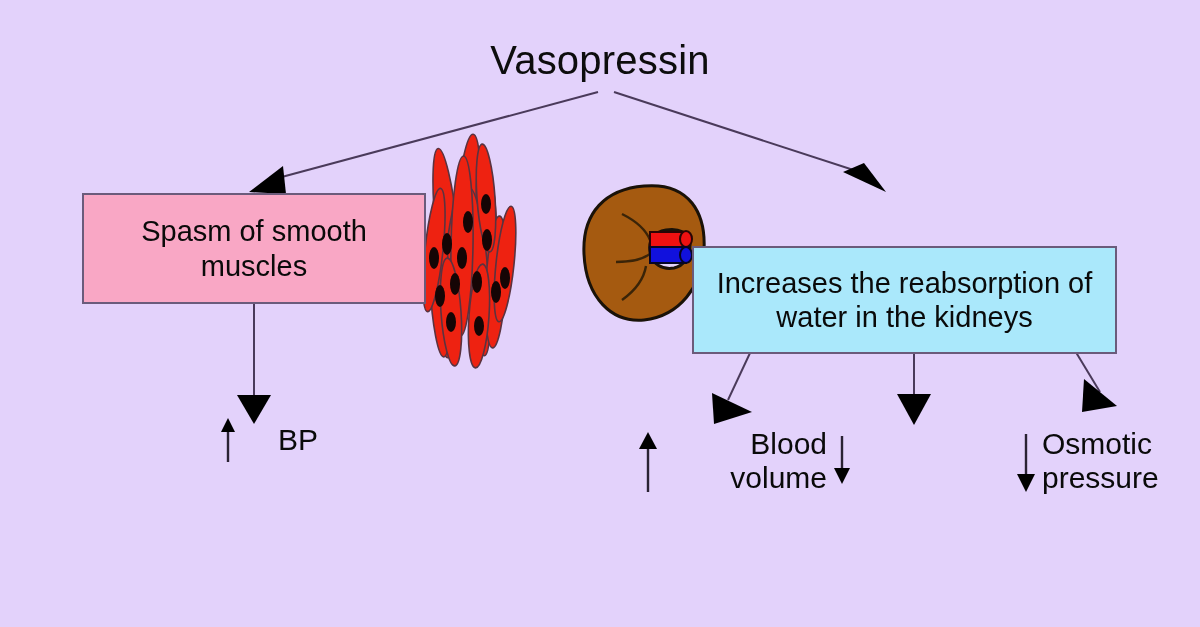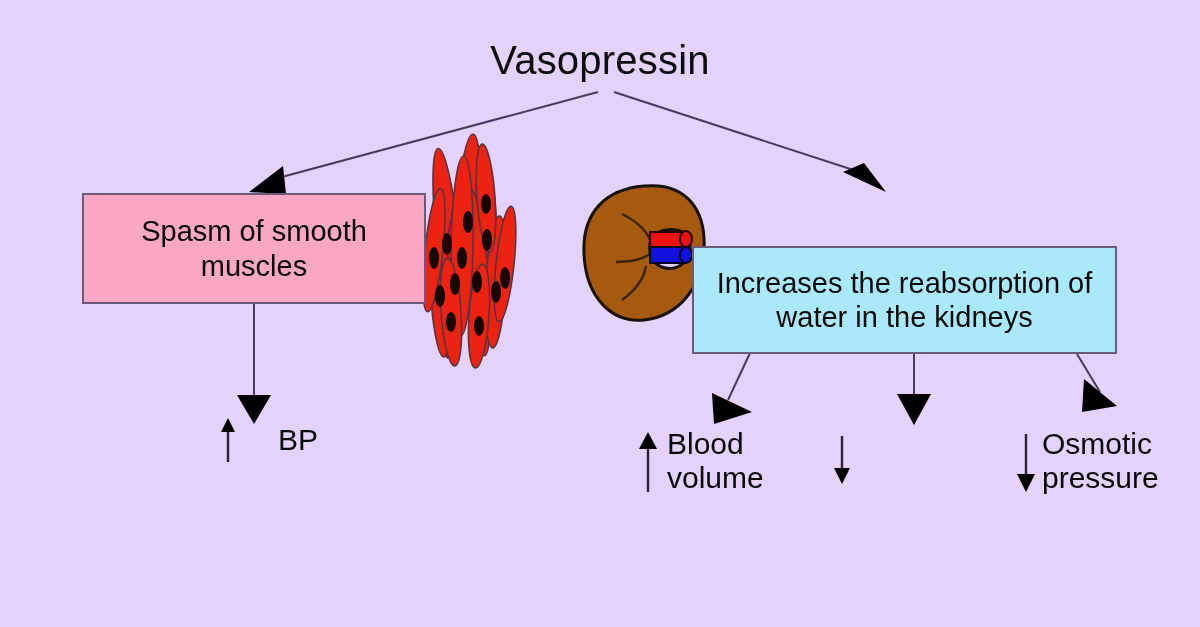--- a/index.html
+++ b/index.html
@@ -72,21 +72,21 @@
   #outcome-bp {
     left: 238px;
     top: 423px;
     width: 120px;
     text-align: center;
   }
   #outcome-blood-volume {
     left: 667px;
     top: 427px;
     width: 160px;
-    text-align: left;
+    text-align: right;
   }
   #outcome-diuresis {
     left: 848px;
     top: 444px;
     width: 200px;
     text-align: left;
   }
   #outcome-osmotic-pressure {
     left: 1042px;
     top: 427px;

